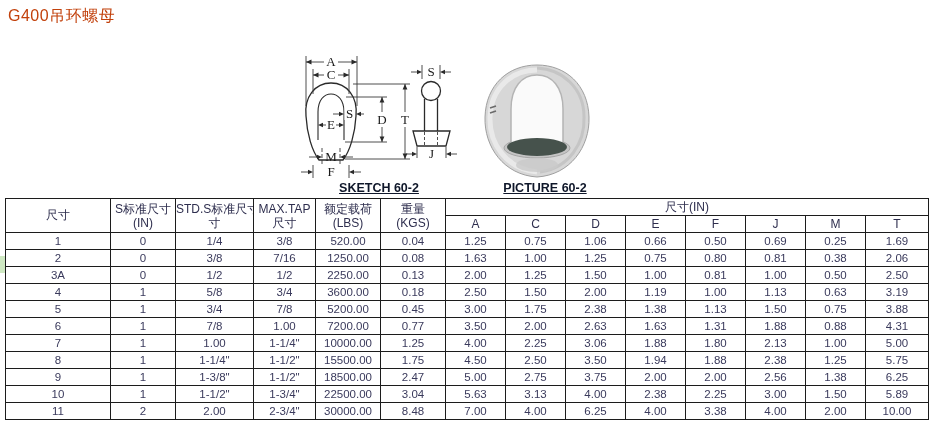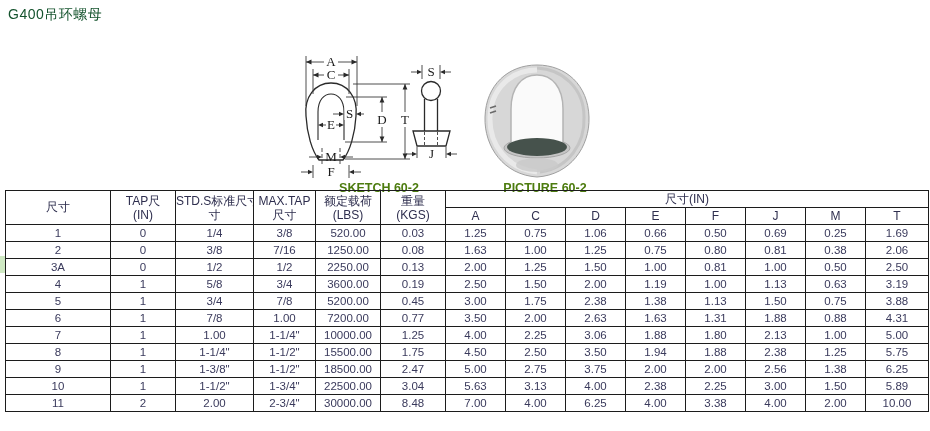--- a/index.html
+++ b/index.html
@@ -1,25 +1,25 @@
 <!DOCTYPE html>
 <html><head>
 <meta charset="utf-8">
 <style>
   html,body{margin:0;padding:0;}
   body{width:930px;height:431px;background:#ffffff;position:relative;overflow:hidden;
        font-family:"Liberation Sans",sans-serif;}
-  .title{position:absolute;left:8px;top:6px;font-size:14px;color:#14532d;letter-spacing:.5px;}
+  .title{position:absolute;left:8px;top:6px;font-size:16px;color:#c2410c;letter-spacing:.5px;}
   .green-strip{position:absolute;left:0;top:256px;width:6px;height:17px;background:#cfe9c3;}
   .fig{position:absolute;}
-  .figcap{position:absolute;top:181px;font-size:12.5px;font-weight:bold;color:#4d7c0f;text-align:center;}
+  .figcap{position:absolute;top:181px;font-size:12.5px;font-weight:bold;color:#0f172a;text-align:center;text-decoration:underline;}
   .cap-sketch{left:293px;width:172px;}
   .cap-picture{left:470px;width:150px;}
   svg text.dim{font-family:"Liberation Serif",serif;font-size:13px;fill:#1a1a1a;}
-  table.spec{position:absolute;left:5px;top:190px;width:923px;border-collapse:collapse;
+  table.spec{position:absolute;left:5px;top:198px;width:923px;border-collapse:collapse;
              table-layout:fixed;font-family:"Liberation Sans",sans-serif;}
   table.spec th,table.spec td{border:1px solid #1c1c1c;text-align:center;vertical-align:middle;
              padding:0;color:#3a3a5c;overflow:hidden;white-space:nowrap;}
   table.spec th{font-weight:normal;font-size:12px;color:#2e2e4e;height:16px;line-height:13px;}
   table.spec td{font-size:11.5px;height:16px;line-height:16px;}
   .h2line{line-height:14px;}
 </style>
 </head>
 <body>
 
@@ -161,21 +161,21 @@
       <col style="width:60px">
     <col style="width:60px">
       <col style="width:60px">
       <col style="width:60px">
       <col style="width:63px">
   </colgroup>
   <thead>
     <tr>
       <th rowspan="2">尺寸</th>
       <th rowspan="2">
-        <div class="h2line">TAP尺</div>
+        <div class="h2line">S标准尺寸</div>
         <div class="h2line">(IN)</div>
       </th>
       <th rowspan="2">
         <div class="h2line">STD.S标准尺寸</div>
         <div class="h2line">寸</div>
       </th>
       <th rowspan="2">
         <div class="h2line">MAX.TAP</div>
         <div class="h2line">尺寸</div>
       </th>
@@ -200,21 +200,21 @@
       <th>T</th>
     </tr>
   </thead>
   <tbody>
       <tr>
         <td>1</td>
         <td>0</td>
         <td>1/4</td>
         <td>3/8</td>
         <td>520.00</td>
-        <td>0.03</td>
+        <td>0.04</td>
         <td>1.25</td>
         <td>0.75</td>
         <td>1.06</td>
         <td>0.66</td>
         <td>0.50</td>
         <td>0.69</td>
         <td>0.25</td>
         <td>1.69</td>
       </tr>
       <tr>
@@ -248,21 +248,21 @@
         <td>1.00</td>
         <td>0.50</td>
         <td>2.50</td>
       </tr>
       <tr>
         <td>4</td>
         <td>1</td>
         <td>5/8</td>
         <td>3/4</td>
         <td>3600.00</td>
-        <td>0.19</td>
+        <td>0.18</td>
         <td>2.50</td>
         <td>1.50</td>
         <td>2.00</td>
         <td>1.19</td>
         <td>1.00</td>
         <td>1.13</td>
         <td>0.63</td>
         <td>3.19</td>
       </tr>
       <tr>

